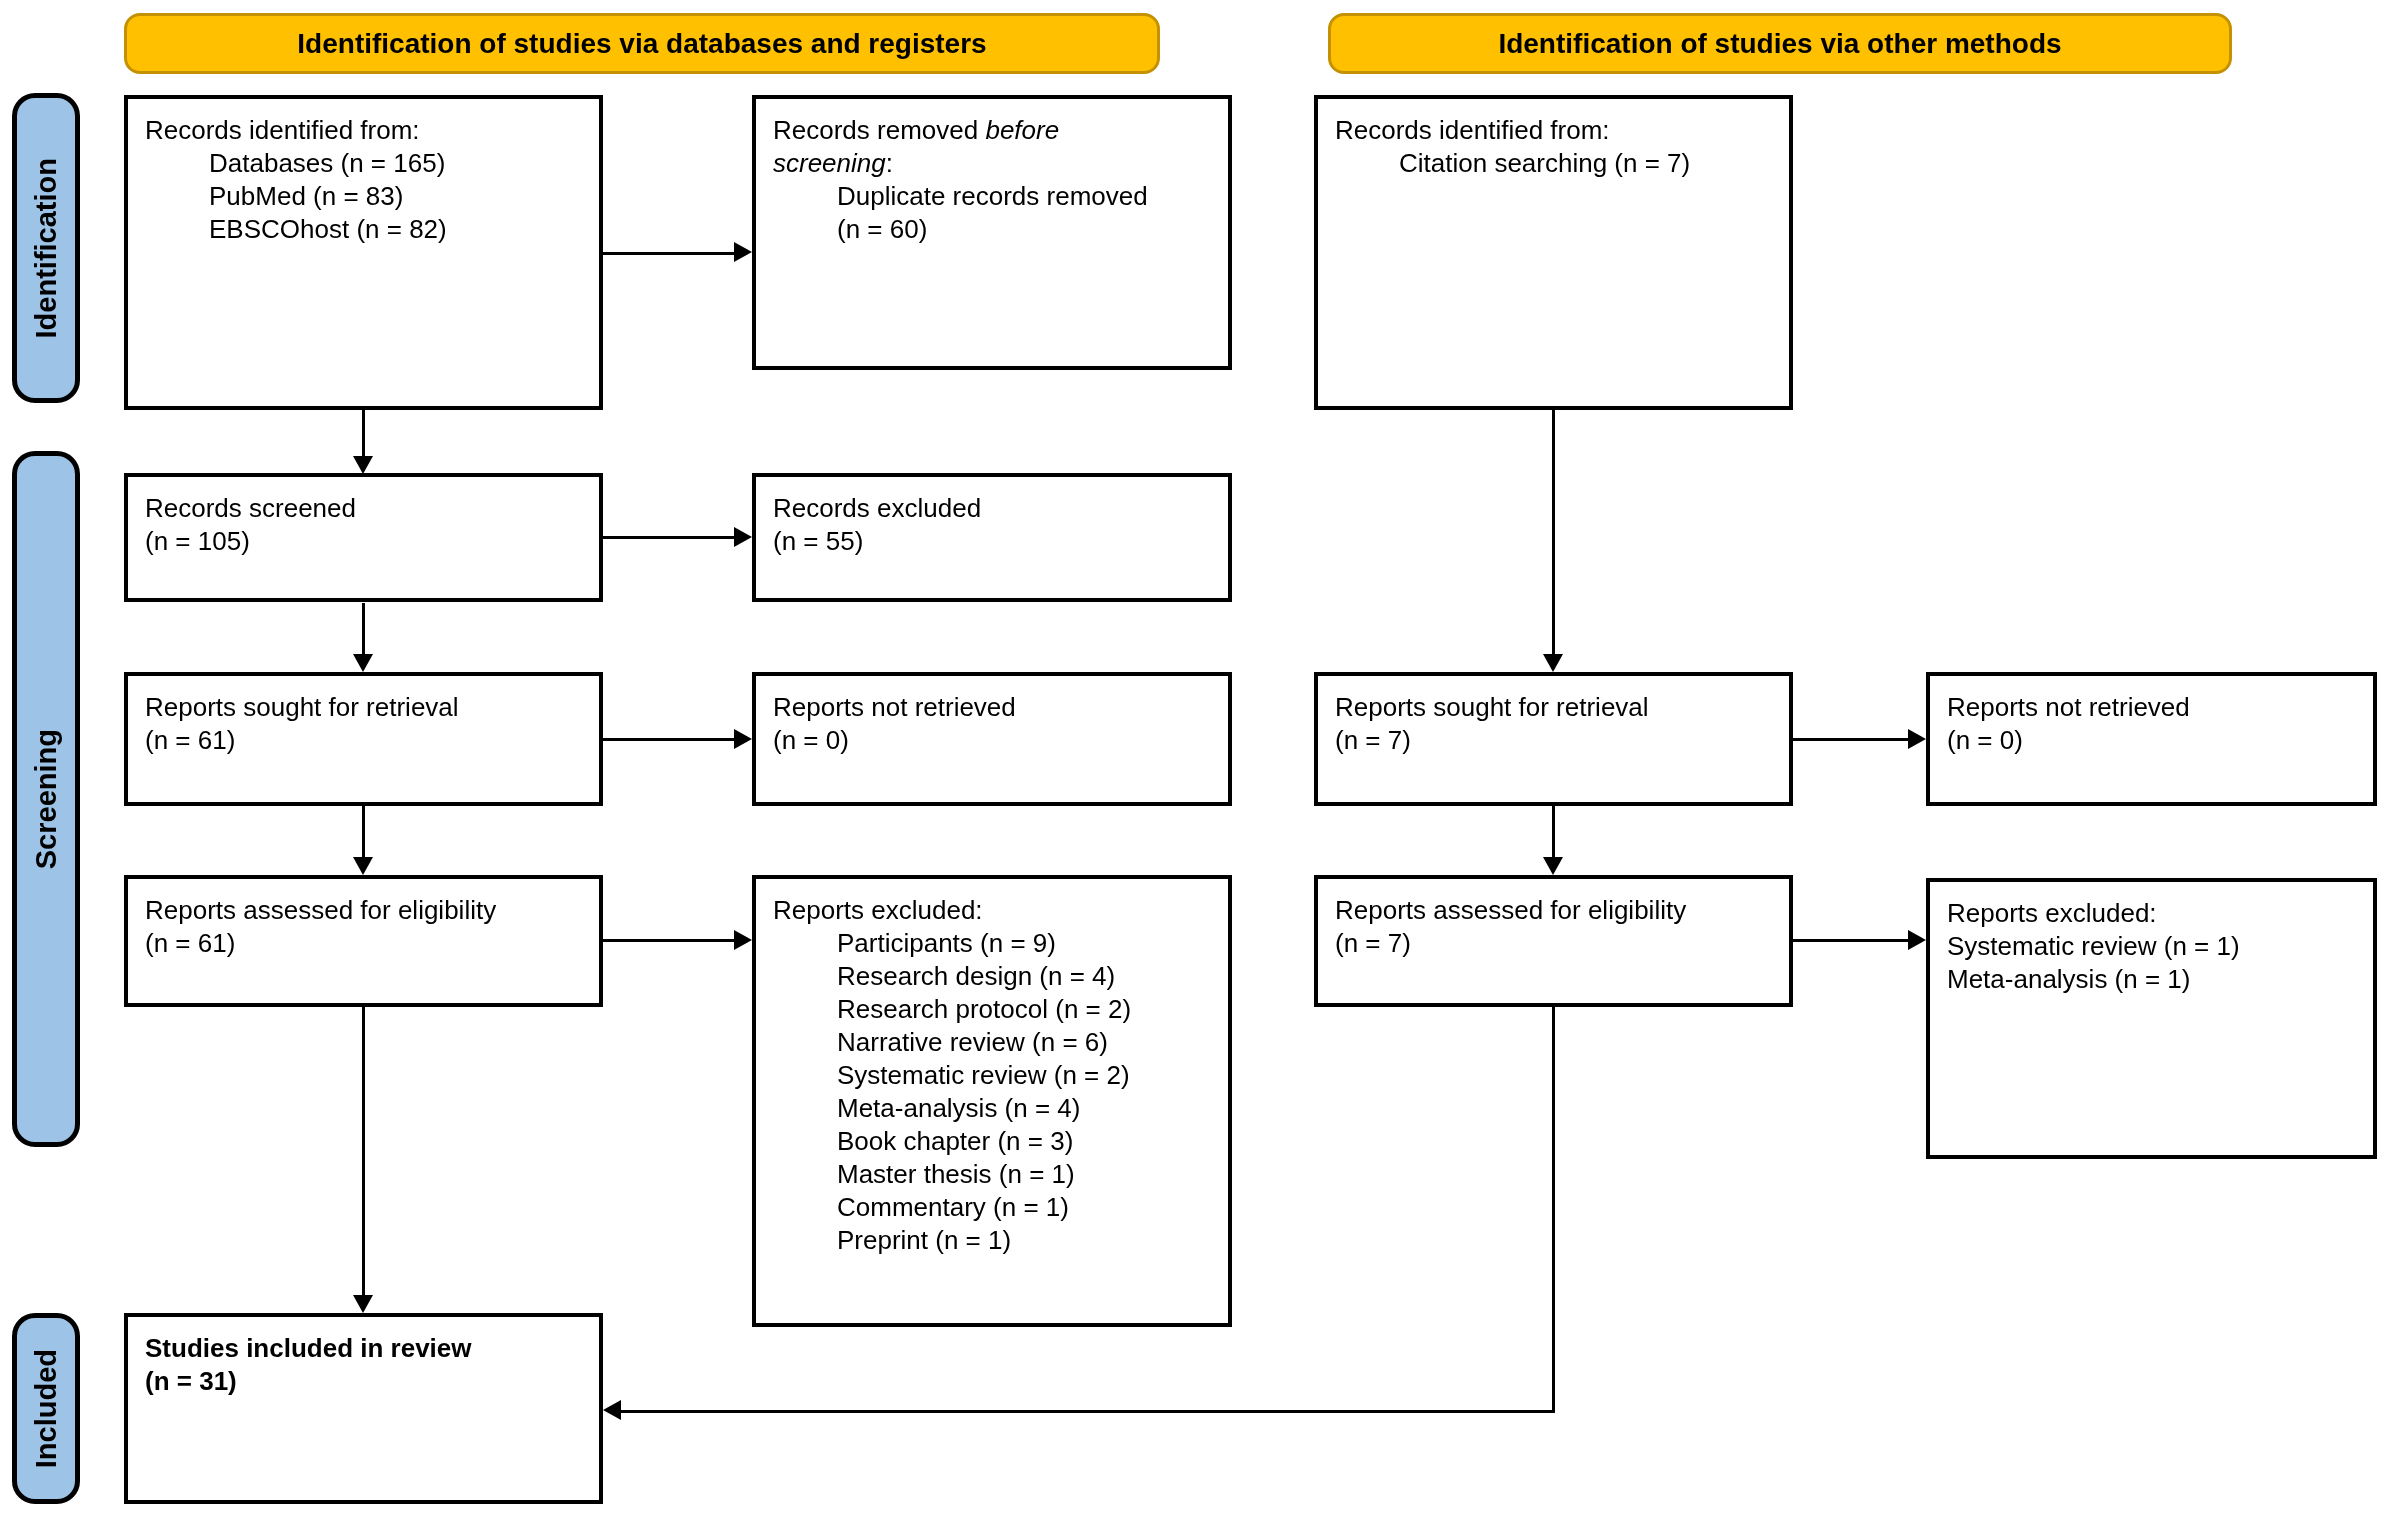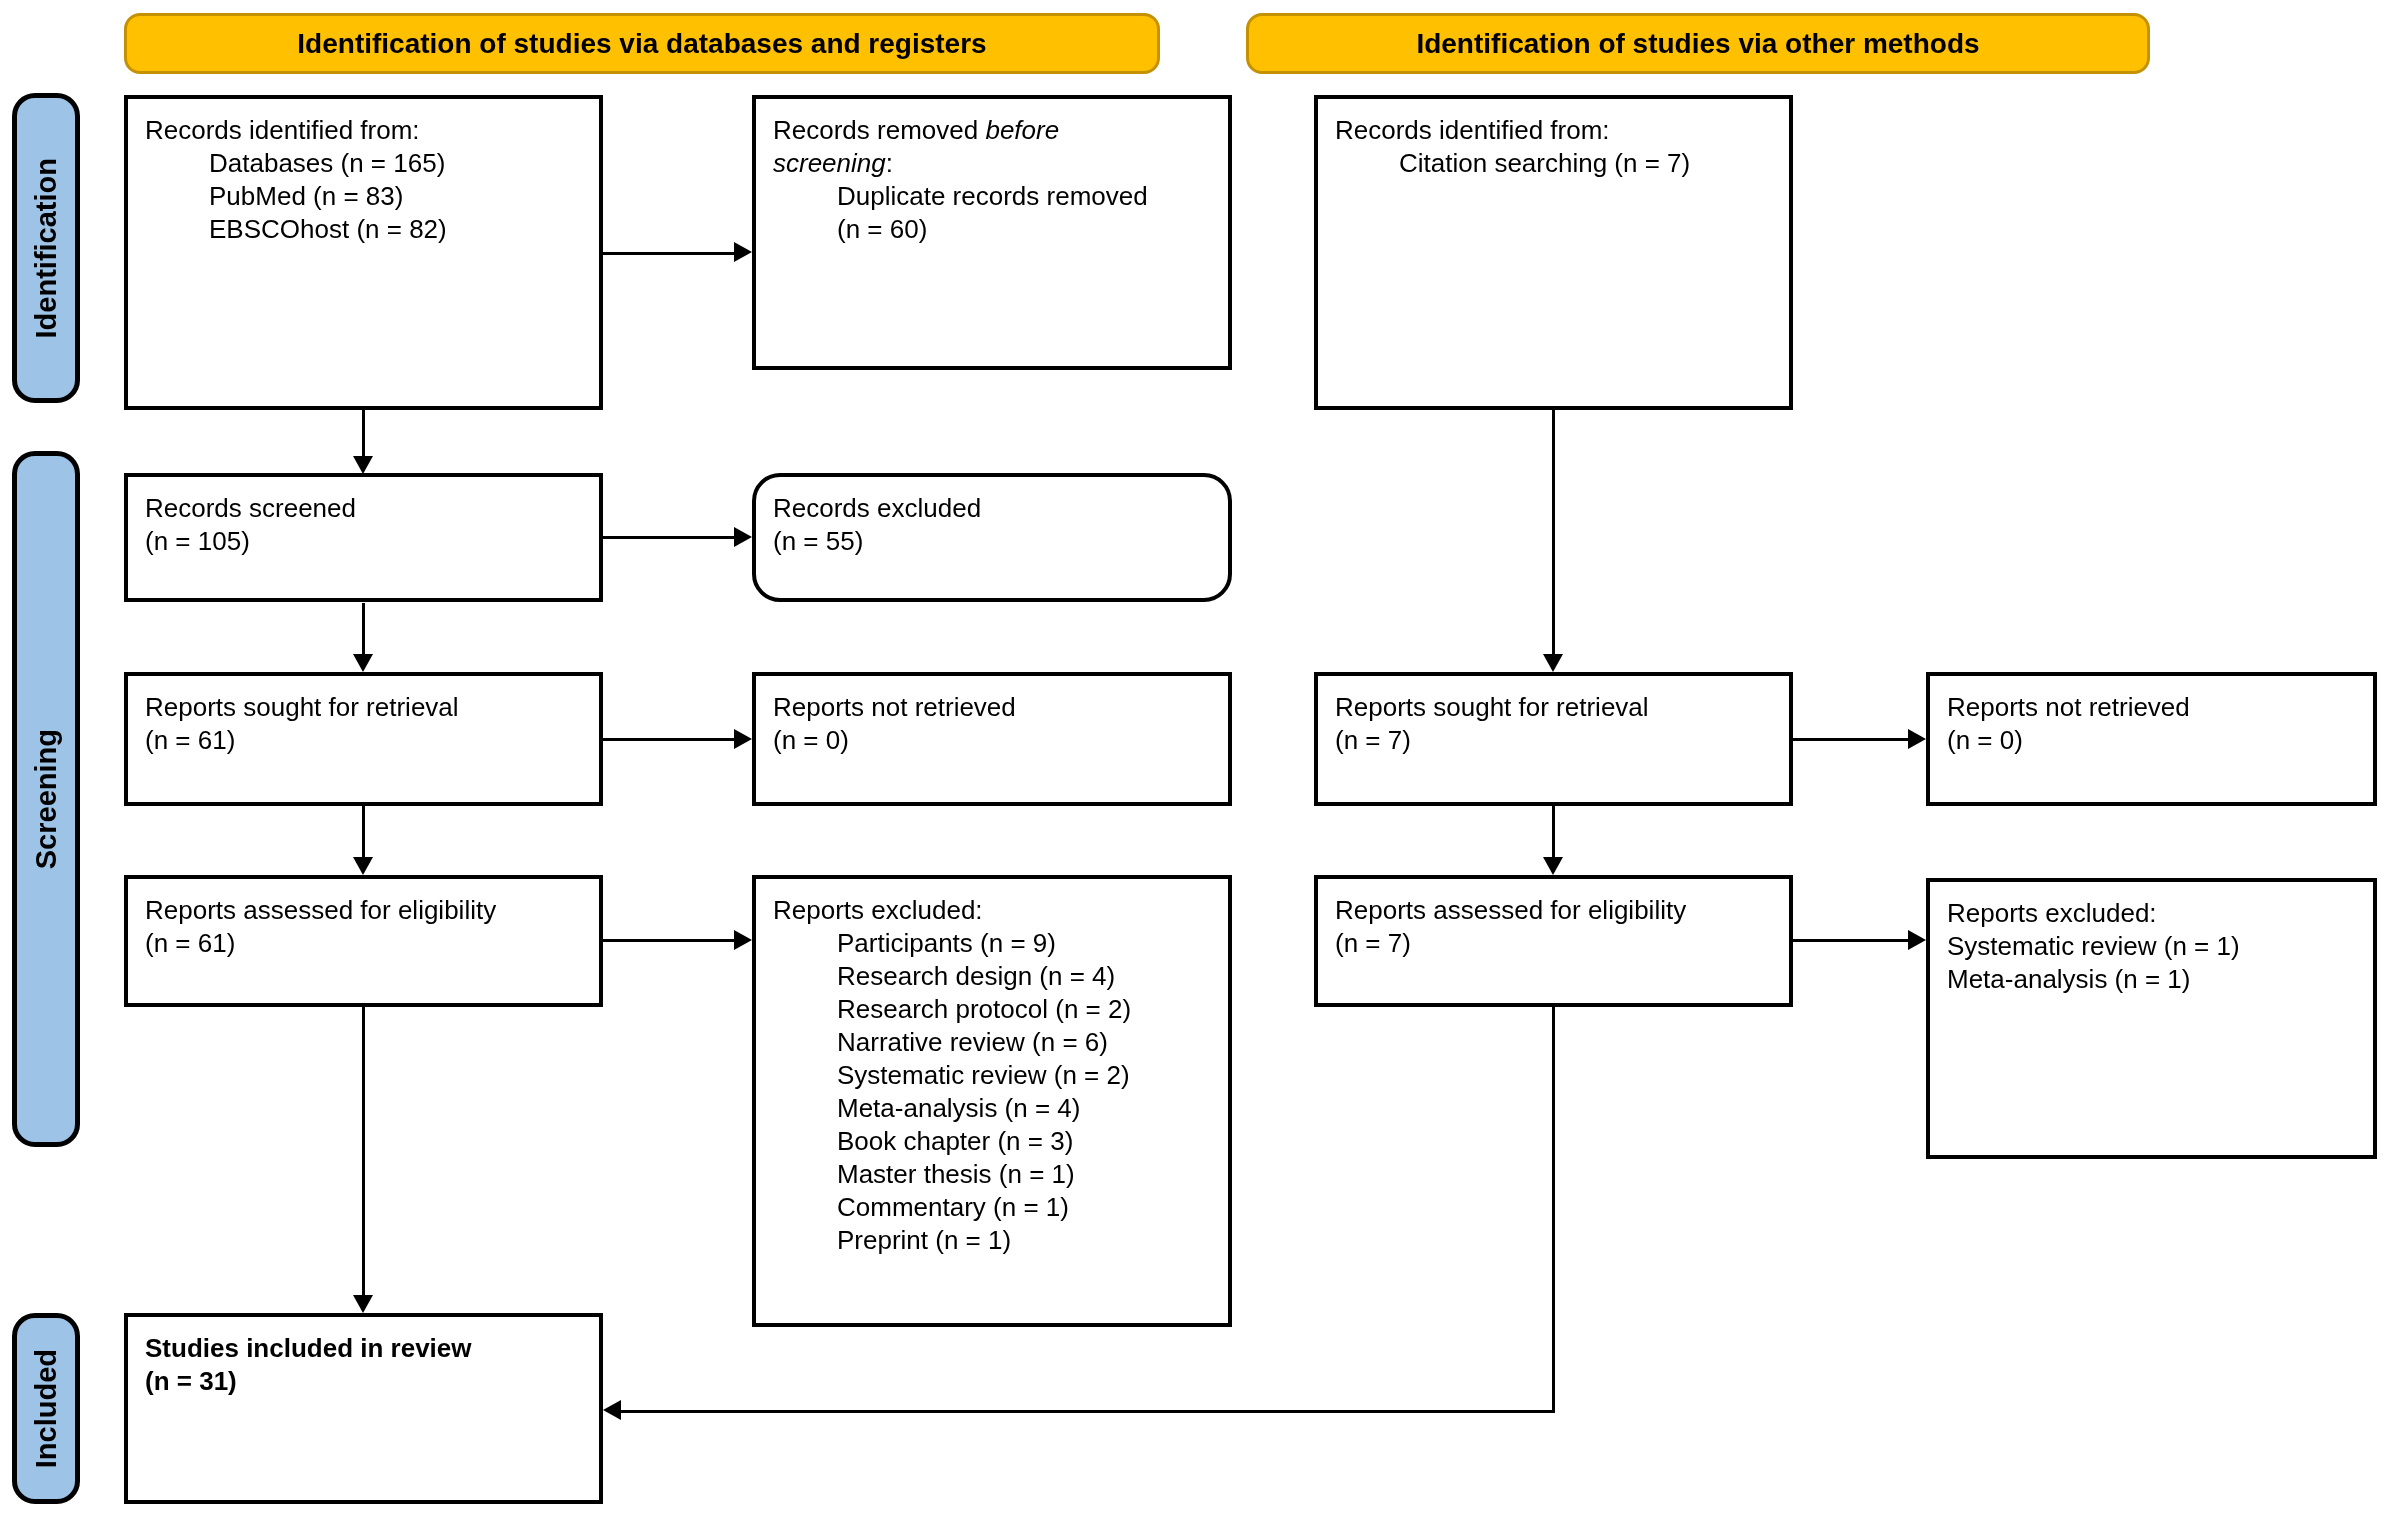--- a/index.html
+++ b/index.html
@@ -37,21 +37,21 @@
   .ah-left{position:absolute;width:0;height:0;
     border-top:10.4px solid transparent;border-bottom:10.4px solid transparent;
     border-right:18.3px solid #000;}
 </style>
 </head>
 <body>
 
 <div class="banner" style="left:124px;top:13.4px;width:1036px;">
   <span>Identification of studies via databases and registers</span>
 </div>
-<div class="banner" style="left:1246px;top:13.4px;width:904px;">
+<div class="banner" style="left:1328px;top:13.4px;width:904px;">
   <span>Identification of studies via other methods</span>
 </div>
 
 <div class="stage" style="left:12.2px;top:93px;height:310px;">
   <span class="vtext">Identification</span>
 </div>
 <div class="stage" style="left:12.2px;top:451px;height:696px;">
   <span class="vtext">Screening</span>
 </div>
 <div class="stage" style="left:12.2px;top:1313px;height:191px;">
@@ -85,21 +85,21 @@
   <div class="line">(n = 31)</div>
 </div>
 
 <div class="box" style="left:752px;top:95px;width:480px;height:275px;">
   <div class="line"><span>Records removed </span><em>before</em></div>
   <div class="line"><em>screening</em><span>:</span></div>
   <div class="line ind">Duplicate records removed</div>
   <div class="line ind">(n = 60)</div>
 </div>
 
-<div class="box" style="left:752px;top:473px;width:480px;height:129px;border-radius:28px;">
+<div class="box" style="left:752px;top:473px;width:480px;height:129px;">
   <div class="line">Records excluded</div>
   <div class="line">(n = 55)</div>
 </div>
 
 <div class="box" style="left:752px;top:672px;width:480px;height:134px;">
   <div class="line">Reports not retrieved</div>
   <div class="line">(n = 0)</div>
 </div>
 
 <div class="box" style="left:752px;top:875px;width:480px;height:452px;">

